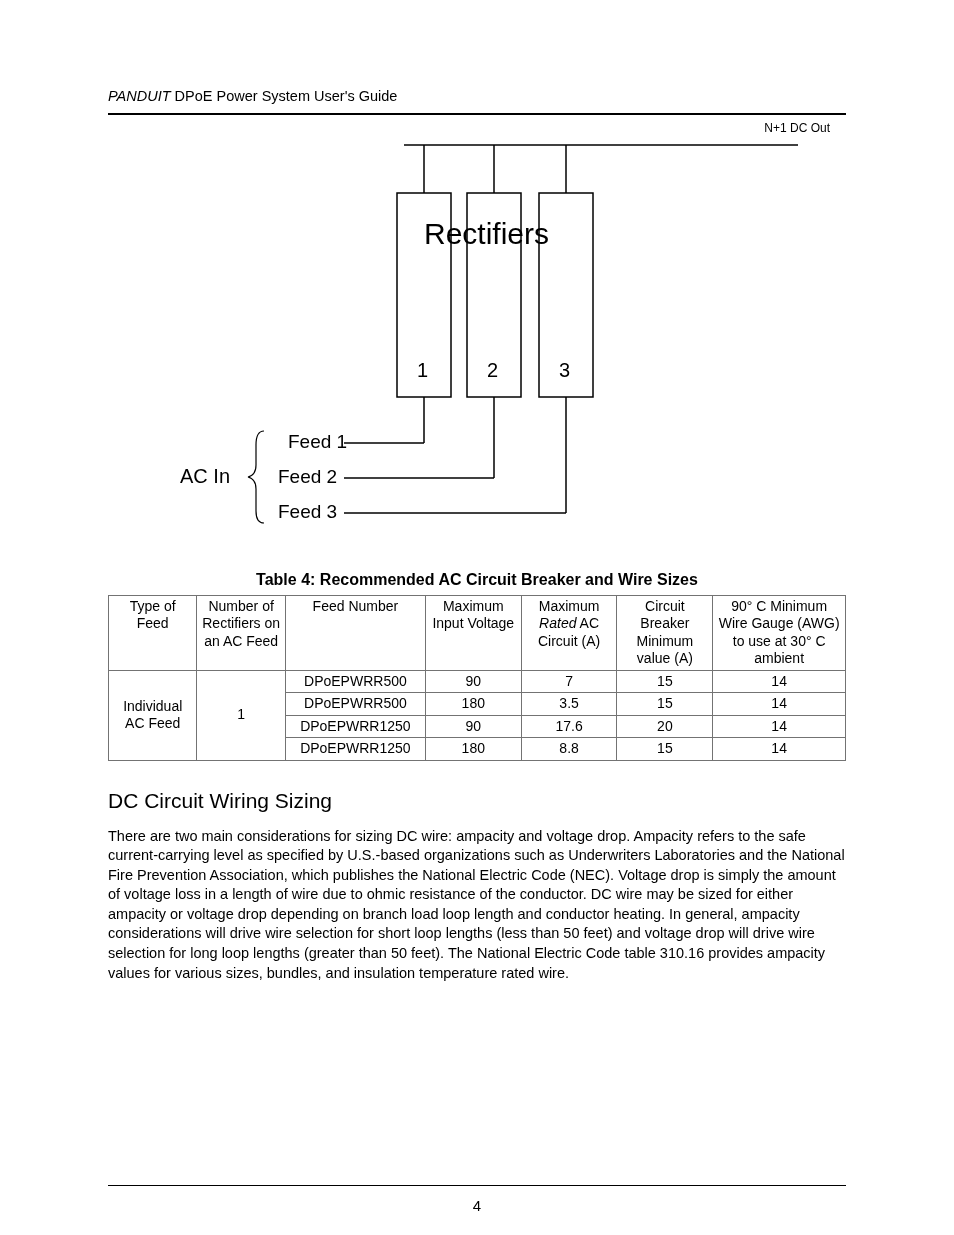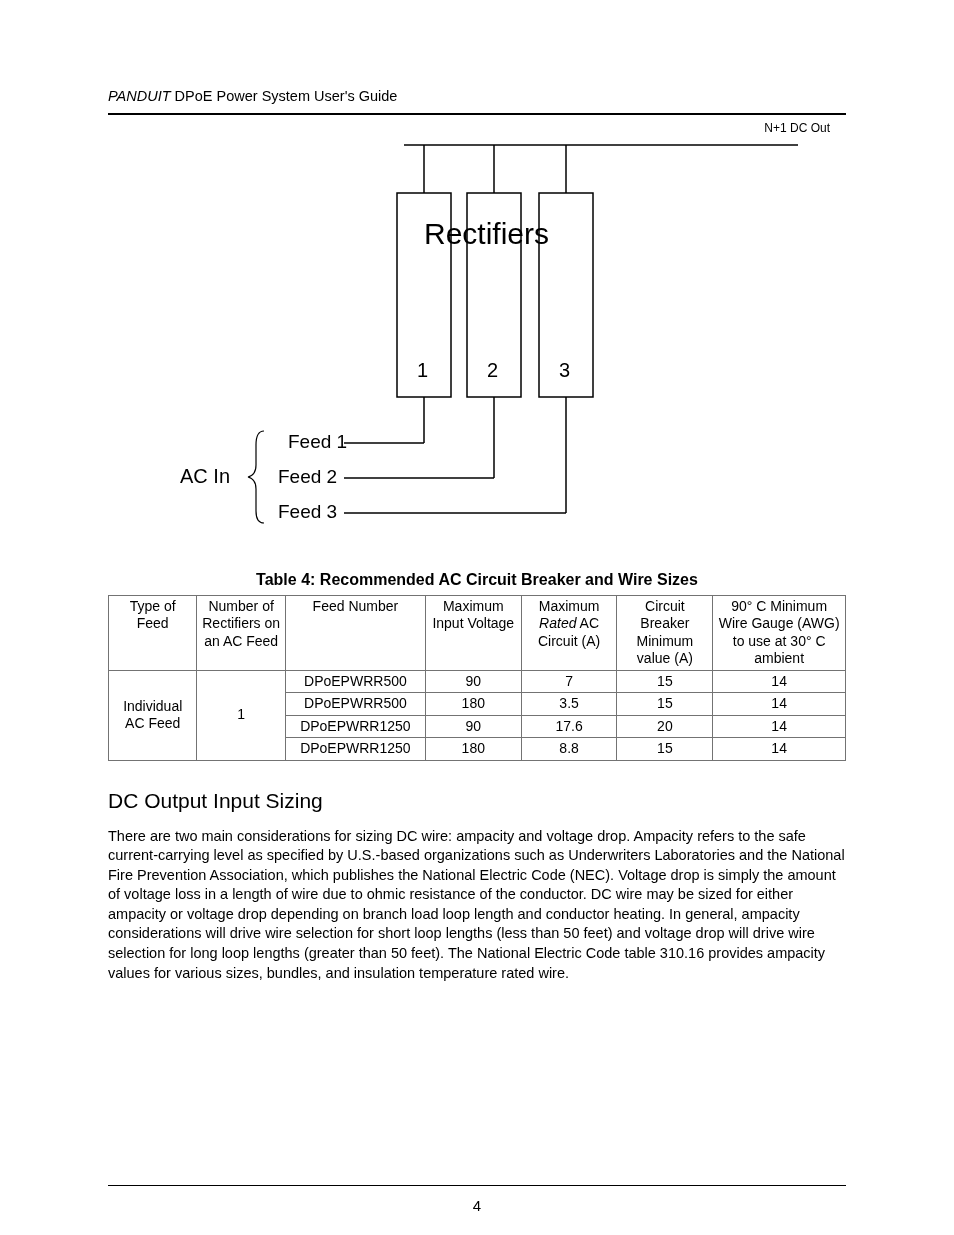--- a/index.html
+++ b/index.html
@@ -196,20 +196,20 @@
         <tr>
           <td>DPoEPWRR1250</td>
           <td>180</td>
           <td>8.8</td>
           <td>15</td>
           <td>14</td>
         </tr>
       </tbody>
   </table>
 
-  <div class="h2">DC Output Input Sizing</div>
+  <div class="h2">DC Circuit Wiring Sizing</div>
 
   <div class="body-para">There are two main considerations for sizing DC wire: ampacity and voltage drop.  Ampacity refers to the safe current-carrying level as specified by U.S.-based organizations such as Underwriters Laboratories and the National Fire Prevention Association, which publishes the National Electric Code (NEC).  Voltage drop is simply the amount of voltage loss in a length of wire due to ohmic resistance of the conductor.  DC wire may be sized for either ampacity or voltage drop depending on branch load loop length and conductor heating.  In general, ampacity considerations will drive wire selection for short loop lengths (less than 50 feet) and voltage drop will drive wire selection for long loop lengths (greater than 50 feet).  The National Electric Code table 310.16 provides ampacity values for various sizes, bundles, and insulation temperature rated wire.</div>
 
   <div class="footer-rule"></div>
   <div class="page-num">4</div>
 
 </div>
 
 </body></html>

